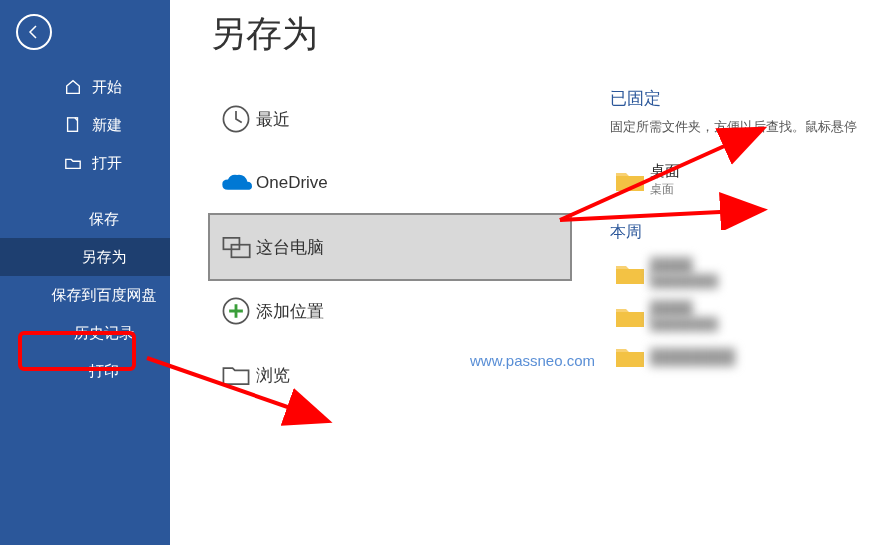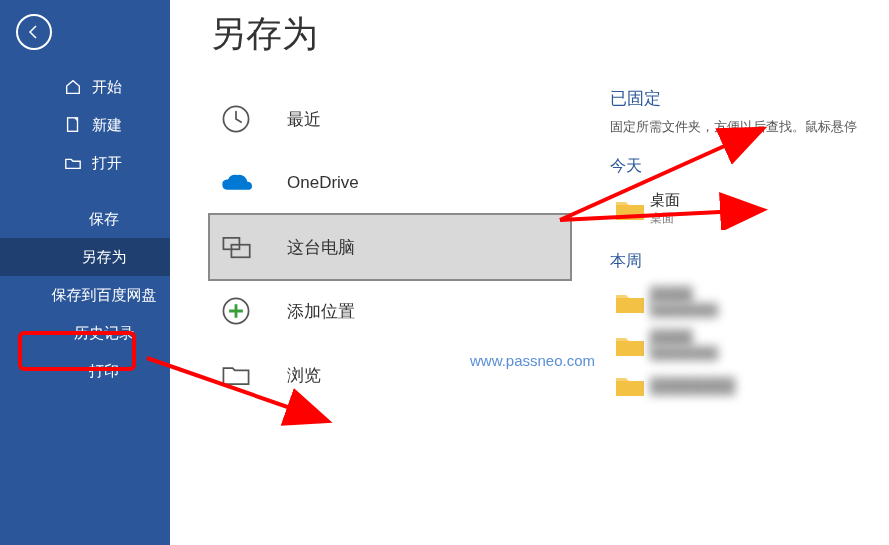--- a/index.html
+++ b/index.html
@@ -17,21 +17,21 @@
   .side-sub .side-item { padding-left: 38px; font-size: 15px; height: 38px; }
   .side-item.selected { background: #1e3f70; }
   .highlight-box { position: absolute; border: 4px solid #ff0000; border-radius: 6px; pointer-events: none; }
 
   
   .main { flex: 1; padding: 10px 0 0 40px; position: relative; }
   .page-title { font-size: 36px; color: #333; font-weight: 400; margin-bottom: 28px; }
 
   .columns { display: flex; }
   .loc-list { width: 360px; }
-  .loc-item { height: 64px; display: flex; align-items: center; gap: 33px; padding-left: 8px; cursor: pointer; }
+  .loc-item { height: 64px; display: flex; align-items: center; gap: 2px; padding-left: 8px; cursor: pointer; }
   .loc-item .loc-icon { width: 36px; height: 36px; display: flex; align-items: center; justify-content: center; }
   .loc-item .loc-label { font-size: 17px; color: #333; }
   .loc-item.selected { background: #d9d9d9; outline: 2px solid #8a8a8a; }
 
   
   .right-col { margin-left: 40px; flex: 1; }
   .grp-title { font-size: 17px; color: #2b579a; margin-bottom: 8px; }
   .grp-desc { font-size: 13px; color: #555; margin-bottom: 20px; }
   .grp-head { font-size: 16px; color: #2b579a; margin-top: 18px; margin-bottom: 8px; }
   .folder-row { display: flex; align-items: center; gap: 4px; padding: 6px 4px; cursor: pointer; }
@@ -150,21 +150,20 @@
               </svg>
             </span>
             <span class="loc-label">浏览</span>
           </div>
         </div>
 
       <div class="right-col">
         <div class="grp-title">已固定</div>
         <div class="grp-desc">固定所需文件夹，方便以后查找。鼠标悬停</div>
         <div id="folder-groups">
-            <div class="grp-head">今天</div>
             <div class="folder-row">
               <span class="folder-icon"><svg viewBox="0 0 32 26" width="32" height="26">
                   <use href="#ic-folder"></use>
                 </svg></span>
               <span class="folder-text">
                 <div class="fname ">桌面</div>
                 <div class="fpath ">桌面</div>
               </span>
             </div>
             <div class="grp-head">本周</div>

